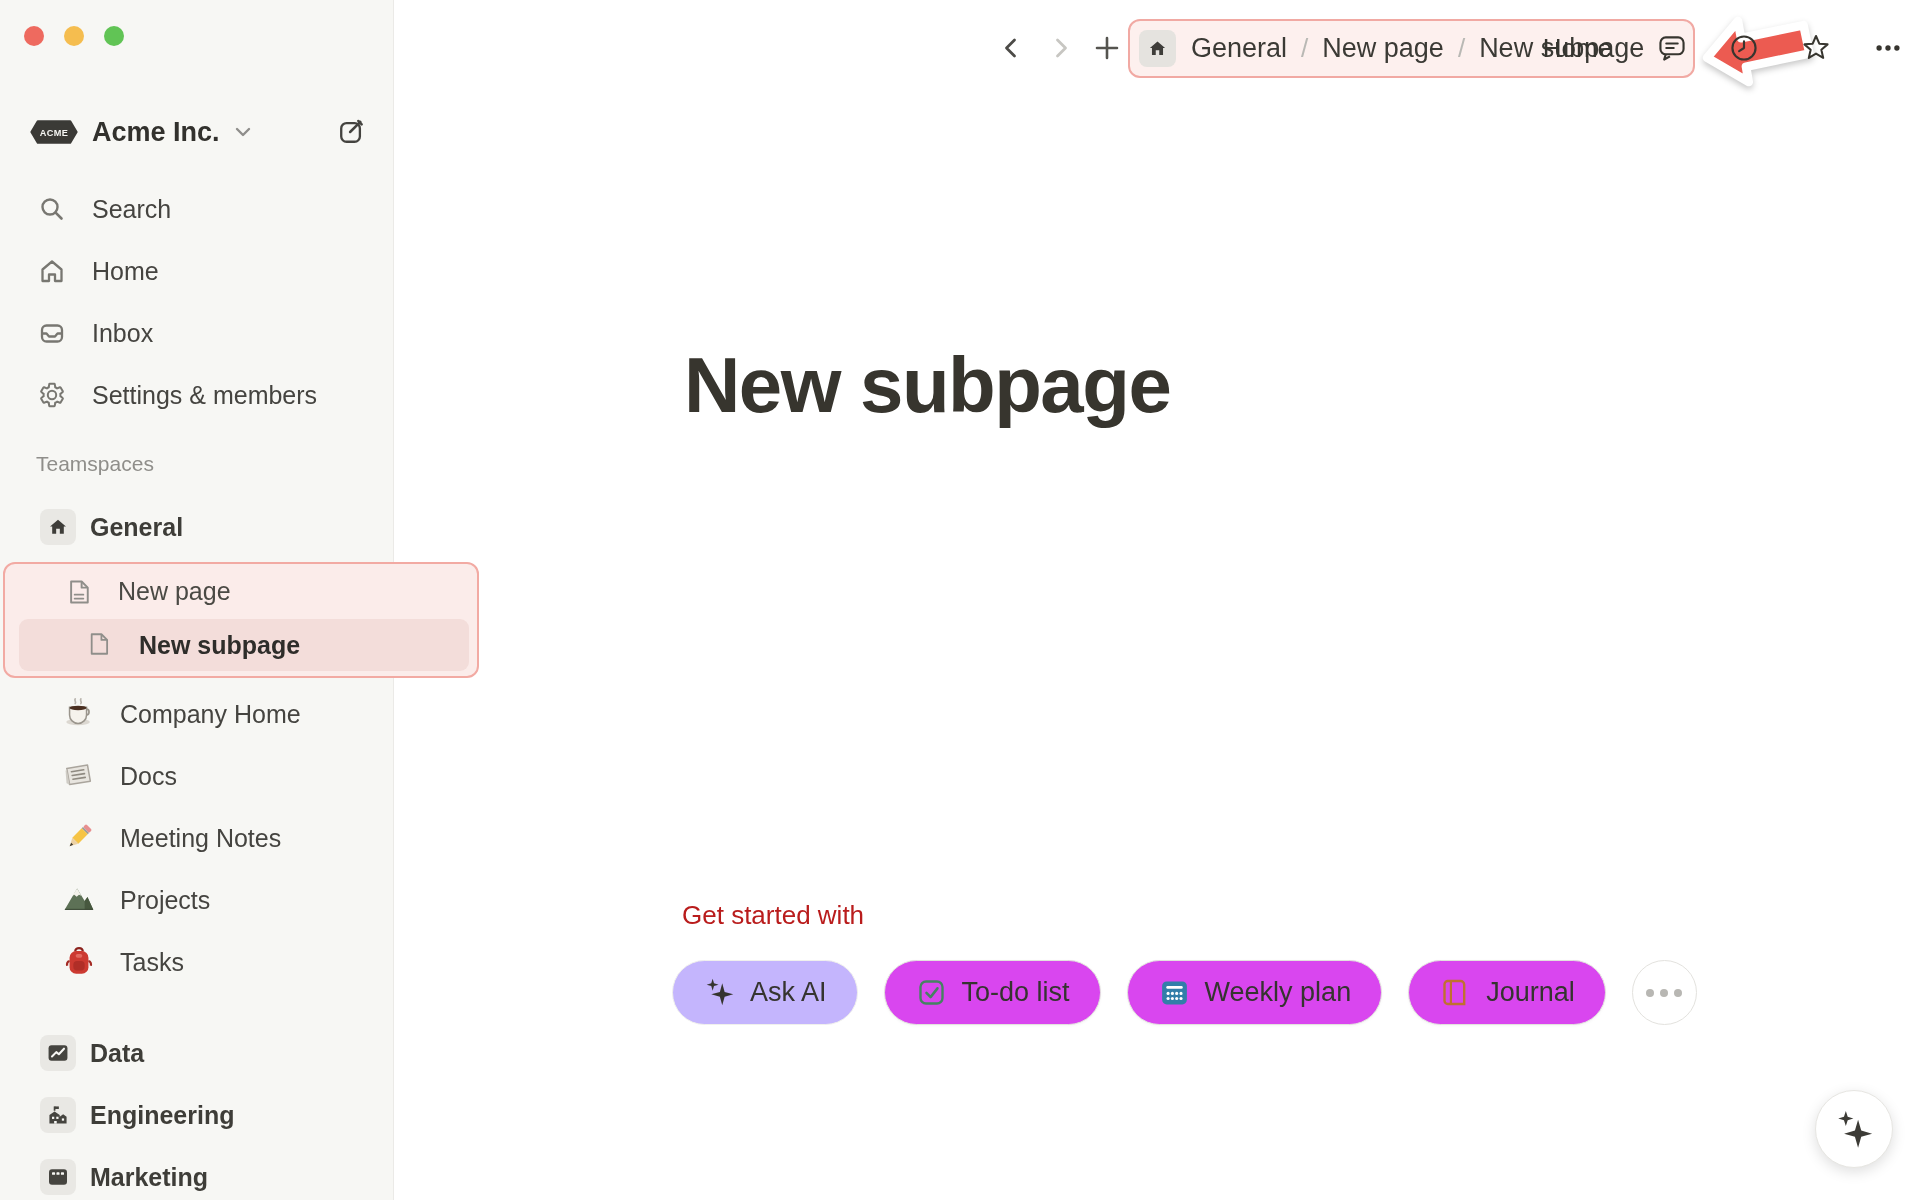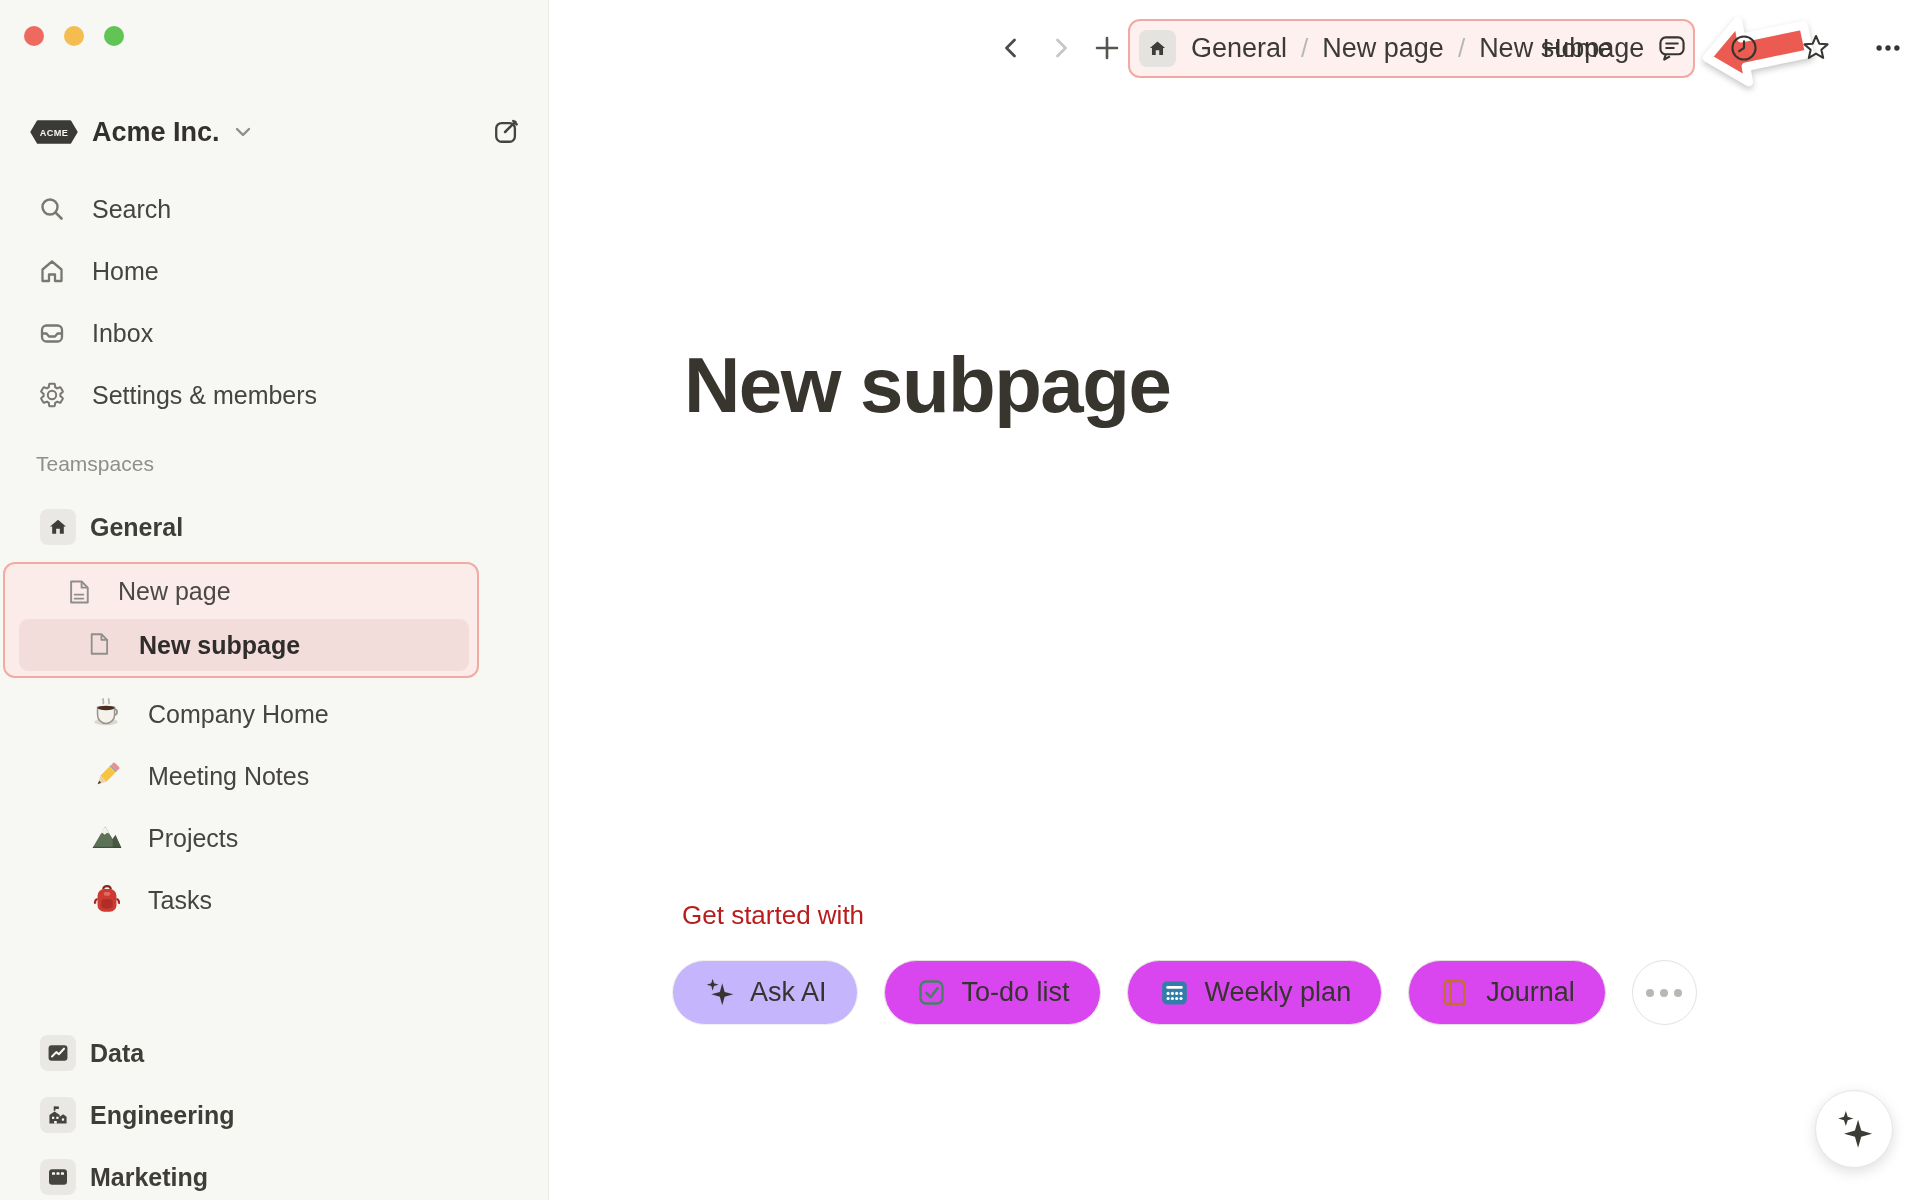--- a/index.html
+++ b/index.html
@@ -1,20 +1,20 @@
 <!DOCTYPE html>
 <html><head>
 <meta charset="utf-8">
 <style>
   * { margin:0; padding:0; box-sizing:border-box; }
   html,body { width:1920px; height:1200px; overflow:hidden; }
   body { font-family:"Liberation Sans","DejaVu Sans",sans-serif; background:#ffffff; position:relative; color:#37352f; }
 
   
-  .sidebar { position:absolute; left:0; top:0; width:549px; height:1200px;
+  .sidebar { position:absolute; left:0; top:0; width:394px; height:1200px;
              background:#f7f7f4; border-right:1px solid #ebeae7; }
 
   .traffic { position:absolute; top:26px; left:24px; display:flex; gap:20px; }
   .traffic span { width:20px; height:20px; border-radius:50%; display:block; }
 
   .workspace-row { position:absolute; top:106px; left:30px; right:26px; height:52px;
                    display:flex; align-items:center; }
   .ws-name { font-size:27px; font-weight:700; color:#32312d; margin-left:14px; }
   .ws-chevron { margin-left:12px; display:flex; }
   .compose { margin-left:auto; display:flex; cursor:pointer; }
@@ -35,21 +35,21 @@
 
   .pink-box { position:absolute; left:3px; top:562px; width:476px; height:116px;
               background:#fbecea; border:2.5px solid #f2aaa3; border-radius:12px; }
   .page-row { height:55px; display:flex; align-items:center; padding-left:60px; cursor:pointer; }
   .page-row .ico { width:28px; height:28px; margin-right:25px; flex:none; display:flex; }
   .page-row .lbl { font-size:25px; font-weight:500; color:#4a4944; }
   .page-row.selected { height:52px; margin:0 8px 4px 14px; padding-left:67px;
                        background:#f3ddda; border-radius:9px; }
   .page-row.selected .lbl { font-weight:700; color:#2e2d2a; }
 
-  .emoji-list { top:683px;margin-left:28px; }
+  .emoji-list { top:683px; }
   .emoji-row { height:62px; display:flex; align-items:center; padding-left:62px; cursor:pointer; }
   .emoji-row .ico { width:36px; height:36px; margin-right:22px; flex:none; display:flex; }
   .emoji-row .lbl { font-size:25px; font-weight:500; color:#454440; }
 
   .group-list { top:1022px; }
 
   
   .topbar { position:absolute; left:487px; top:0; right:0; height:96px; }
   .nav-btn { position:absolute; top:30px; width:36px; height:36px; display:flex;
              align-items:center; justify-content:center; cursor:pointer; }
@@ -206,20 +206,30 @@
             <path d="M8 12h18v8a9 9 0 0 1-18 0z" fill="#f5f2ec" stroke="#9a958c" stroke-width="1.6"></path>
             <ellipse cx="17" cy="12.6" rx="9" ry="2.4" fill="#4a2f21"></ellipse>
             <path d="M26 14c3.5 0 3.5 6 0 6" fill="none" stroke="#9a958c" stroke-width="1.8"></path>
           </svg>
       </span>
       <span class="lbl">Company Home</span>
     </div>
     <div class="emoji-row">
       <span class="ico">
         <svg width="34" height="34" viewBox="0 0 36 36">
+            <path d="M5 11l22-3.5 3 17L8 28z" fill="#e8e5df" stroke="#aaa59d" stroke-width="1.6" stroke-linejoin="round"></path>
+            <path d="M10 14.5l13-2M10.8 18.5l13-2M11.6 22.5l13-2" stroke="#8f8a81" stroke-width="1.7" stroke-linecap="round"></path>
+            <path d="M5 11l3 17-3.2-1.2-1-13z" fill="#cfccc5"></path>
+          </svg>
+      </span>
+      <span class="lbl">Docs</span>
+    </div>
+    <div class="emoji-row">
+      <span class="ico">
+        <svg width="34" height="34" viewBox="0 0 36 36">
             <g transform="rotate(45 18 18)">
               <rect x="13.5" y="3" width="9" height="4.5" rx="1.5" fill="#e88f8f"></rect>
               <rect x="13.5" y="7.5" width="9" height="2" fill="#9c9c98"></rect>
               <rect x="13.5" y="9.5" width="9" height="14" fill="#f6c445"></rect>
               <path d="M13.5 23.5h9L18 32z" fill="#ecd1a4"></path>
               <path d="M16.5 28.2L18 32l1.5-3.8z" fill="#3e3a33"></path>
             </g>
           </svg>
       </span>
       <span class="lbl">Meeting Notes</span>

